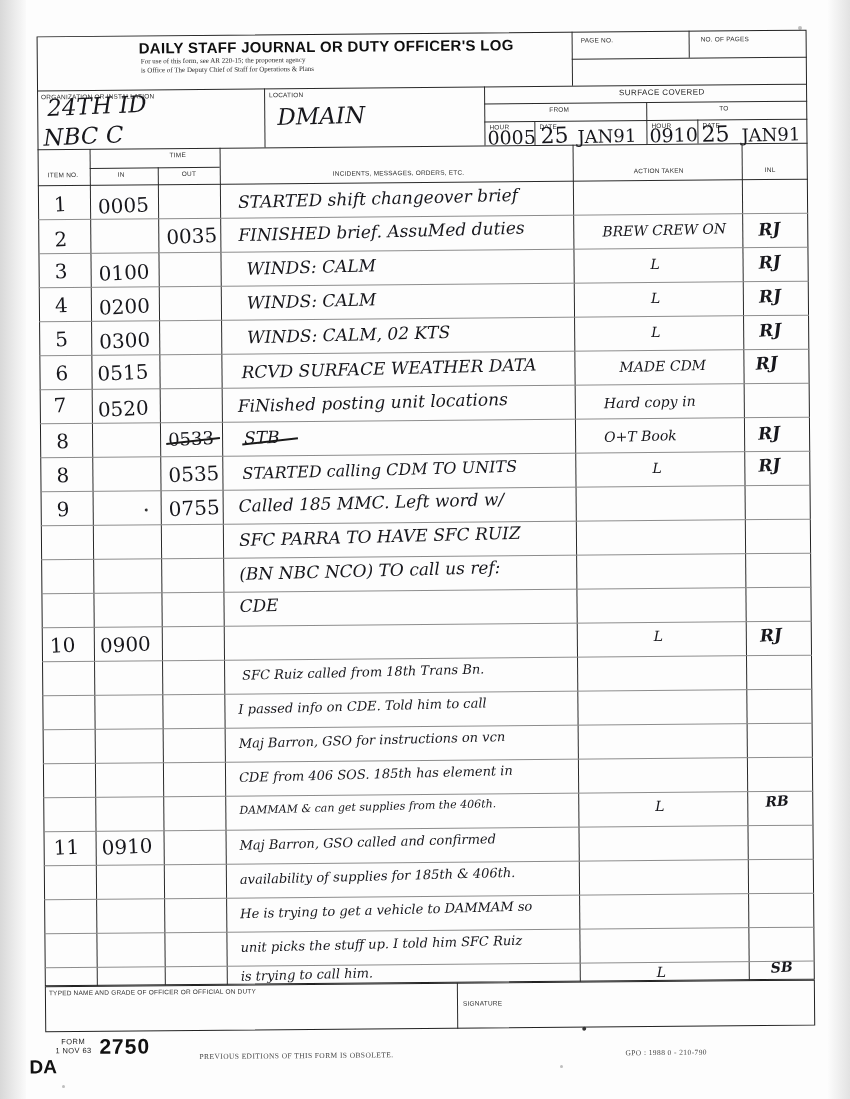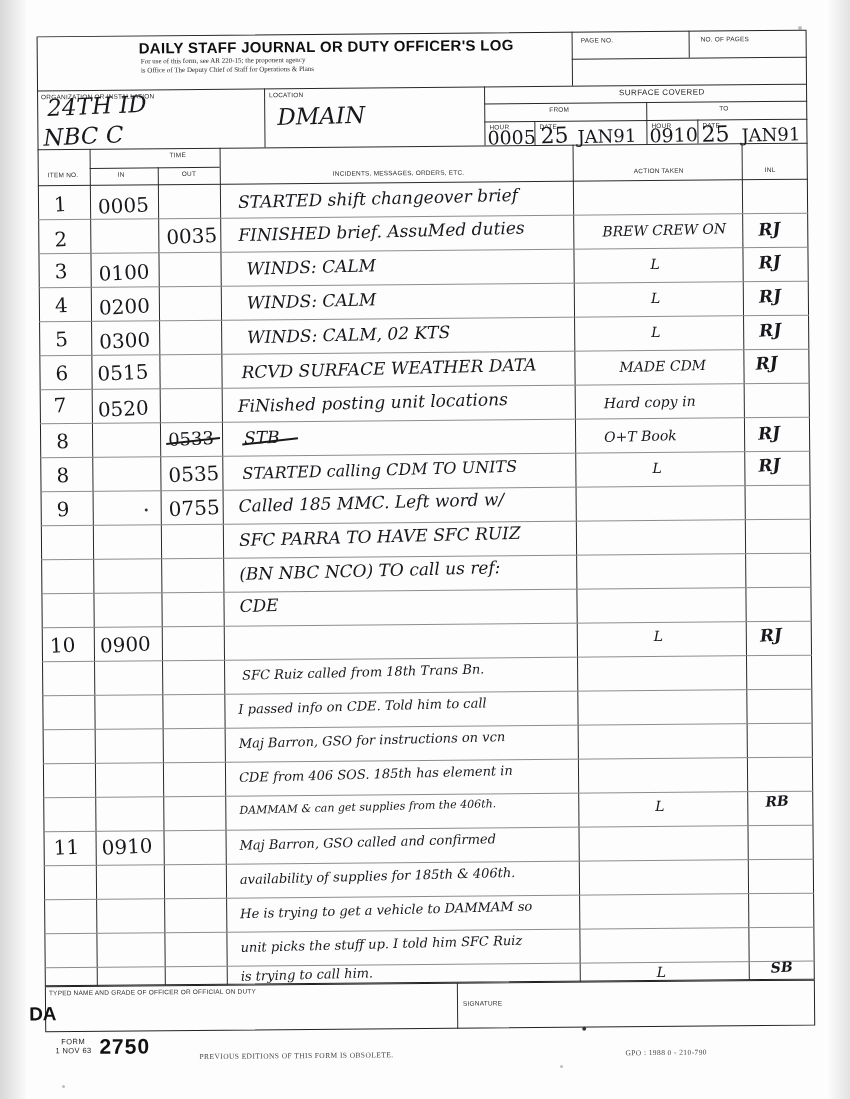--- a/index.html
+++ b/index.html
@@ -336,21 +336,21 @@
   <div class="hw init rot2" style="left:734px;top:934px;font-size:14px;">SB</div>
 
   <div class="box" style="left:8px;top:955px;width:770px;height:46px;"></div>
   <div class="vline" style="left:420px;top:955px;height:46px;"></div>
   <div class="cap sm" style="left:12px;top:958px;">TYPED NAME AND GRADE OF OFFICER OR OFFICIAL ON DUTY</div>
   <div class="cap sm" style="left:426px;top:972px;">SIGNATURE</div>
   <div class="hw ent" style="left:30px;top:970px;"></div>
   <div class="hw ent" style="left:440px;top:980px;"></div>
   <div class="dot-mark" style="left:545px;top:1000px;width:4px;height:4px;"></div>
 
-  <div class="bottom-da" style="left:-8px;top:972px;">DA</div>
+  <div class="bottom-da" style="left:-8px;top:1025px;">DA</div>
   <div class="cap" style="left:24px;top:1006px;font-size:7.5px;">FORM</div>
   <div class="cap" style="left:18px;top:1015px;font-size:7.5px;">1 NOV 63</div>
   <div class="bottom-num" style="left:62px;top:1004px;">2750</div>
   <div class="bottom-small" style="left:162px;top:1022px;">PREVIOUS EDITIONS OF THIS FORM IS OBSOLETE.</div>
   <div class="bottom-small" style="left:588px;top:1022px;">GPO :  1988 0 - 210-790</div>
 
 </div>
 </div>
 
 </body></html>

